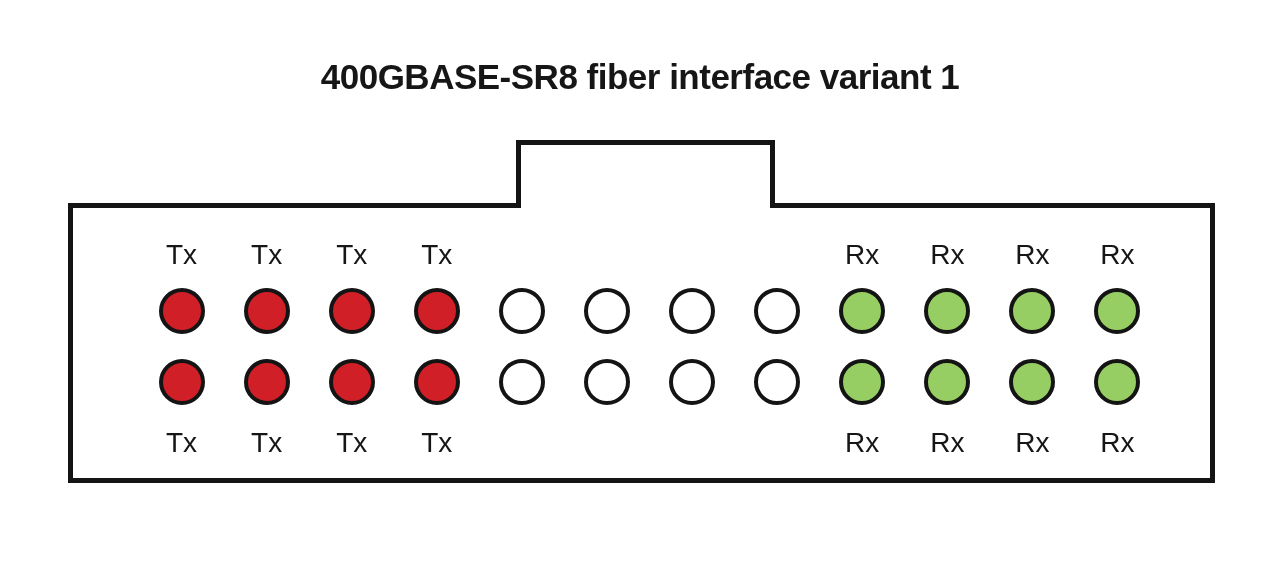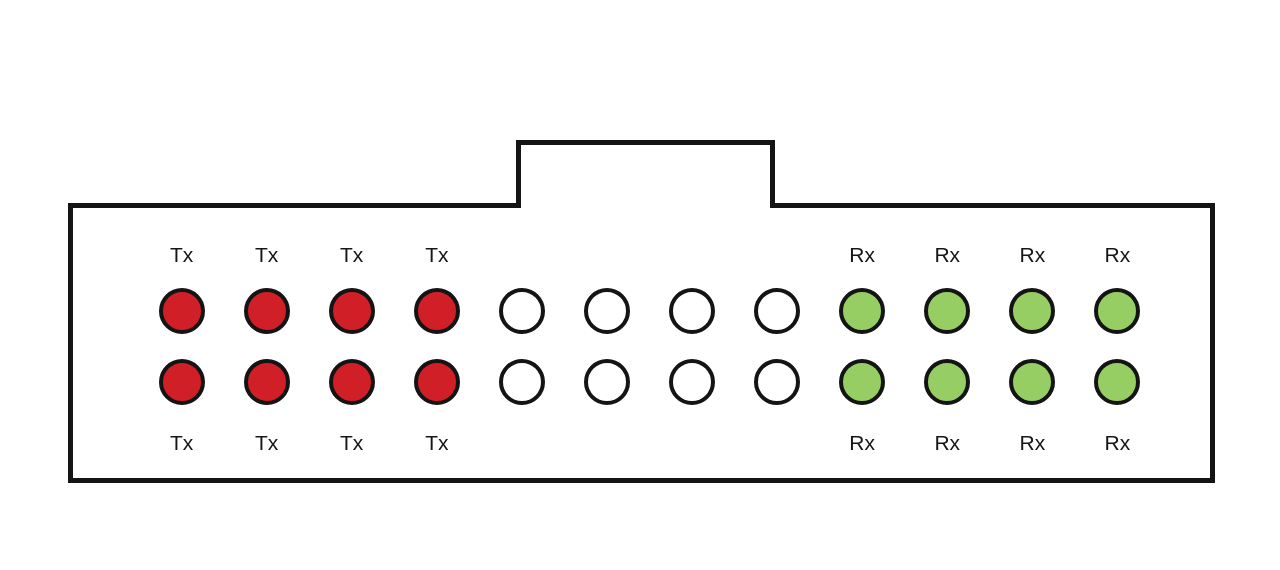--- a/index.html
+++ b/index.html
@@ -68,32 +68,33 @@
     box-sizing: border-box;
     width: 46px;
     height: 46px;
     border: 4px solid var(--outline, #141414);
     border-radius: 50%;
   }
   .pin--tx     { background: var(--tx-fill, #d01f26); }
   .pin--rx     { background: var(--rx-fill, #97ce63); }
   .pin--unused { background: var(--unused-fill, #ffffff); }
   .pin-label {
-    font-size: 21px;
+    font-size: 28px;
     font-weight: 400;
     color: #161616;
     line-height: 38px;
     white-space: pre;
   }
 </style>
 </head>
 <body>
 
 <div class="canvas">
 
+  <div class="diagram-title">400GBASE-SR8 fiber interface variant 1</div>
 
   <div class="connector-body"></div>
 
   <div class="connector-notch"></div>
 
   <div class="col-row labels-top">
       <span class="pin-label">Tx</span>
       <span class="pin-label">Tx</span>
       <span class="pin-label">Tx</span>
       <span class="pin-label">Tx</span>

